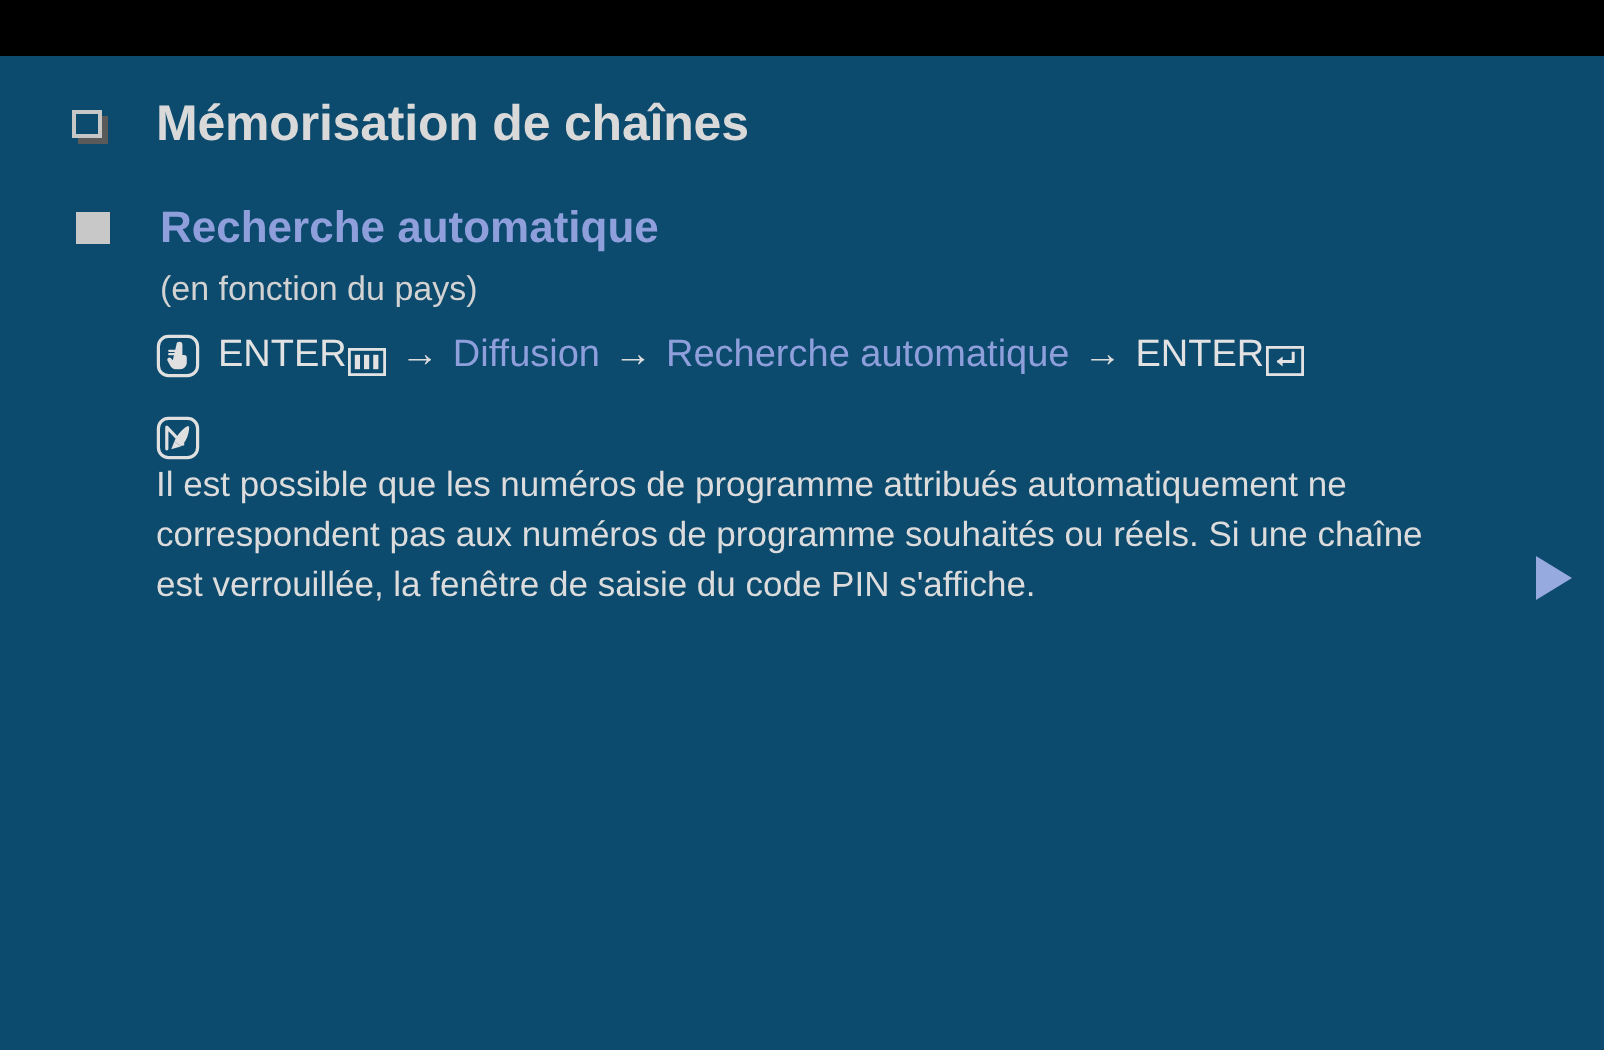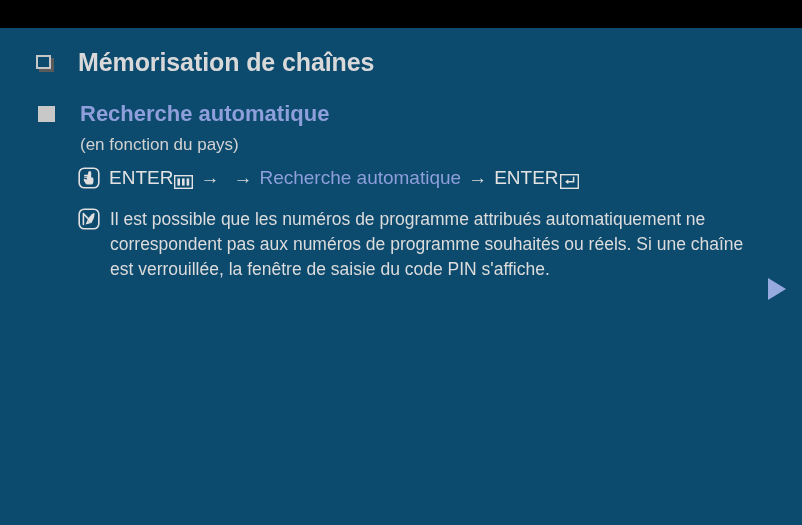--- a/index.html
+++ b/index.html
@@ -144,20 +144,21 @@
   }
 
   
   .note-row {
     position: absolute;
     left: 78px;
     top: 179px;
     display: flex;
     align-items: flex-start;
     width: 690px;
+    flex-direction: column;
   }
 
   .icon-note {
     width: 22px;
     height: 22px;
     flex: 0 0 auto;
     margin-right: 10px;
     margin-top: 1px;
   }
 
@@ -242,20 +243,21 @@
       <span>ENTER</span>
       <span class="glyph-menu">
         <svg viewBox="0 0 19 14" width="19" height="14" aria-hidden="true">
           <rect x="0.7" y="0.7" width="17.6" height="12.6" fill="none" stroke="#e2e2e2" stroke-width="1.4"></rect>
           <rect x="3.4" y="3.4" width="2.6" height="7.2" fill="#e2e2e2"></rect>
           <rect x="8.0" y="3.4" width="2.6" height="7.2" fill="#e2e2e2"></rect>
           <rect x="12.6" y="3.4" width="2.6" height="7.2" fill="#e2e2e2"></rect>
         </svg>
       </span>
       <span class="arrow">→</span>
+      <span class="blue">Diffusion</span>
       <span class="arrow">→</span>
       <span class="blue">Recherche automatique</span>
       <span class="arrow">→</span>
       <span>ENTER</span>
       <span class="glyph-enter">
         <svg viewBox="0 0 19 15" width="19" height="15" aria-hidden="true">
           <rect x="0.7" y="0.7" width="17.6" height="13.6" fill="none" stroke="#e2e2e2" stroke-width="1.4"></rect>
           <path d="M13.6 3.6 v4.1 h-7.1" fill="none" stroke="#e2e2e2" stroke-width="1.5" stroke-linecap="square" stroke-linejoin="miter"></path>
           <path d="M8.3 5.2 L5.3 7.7 L8.3 10.2 z" fill="#e2e2e2"></path>
         </svg>

